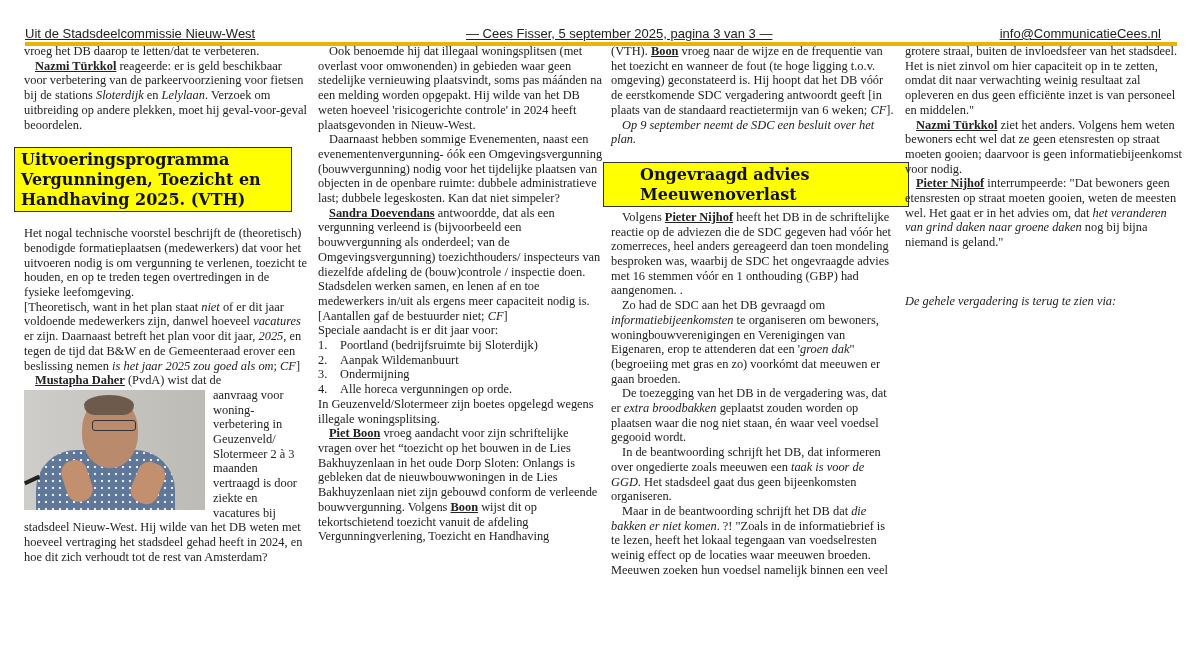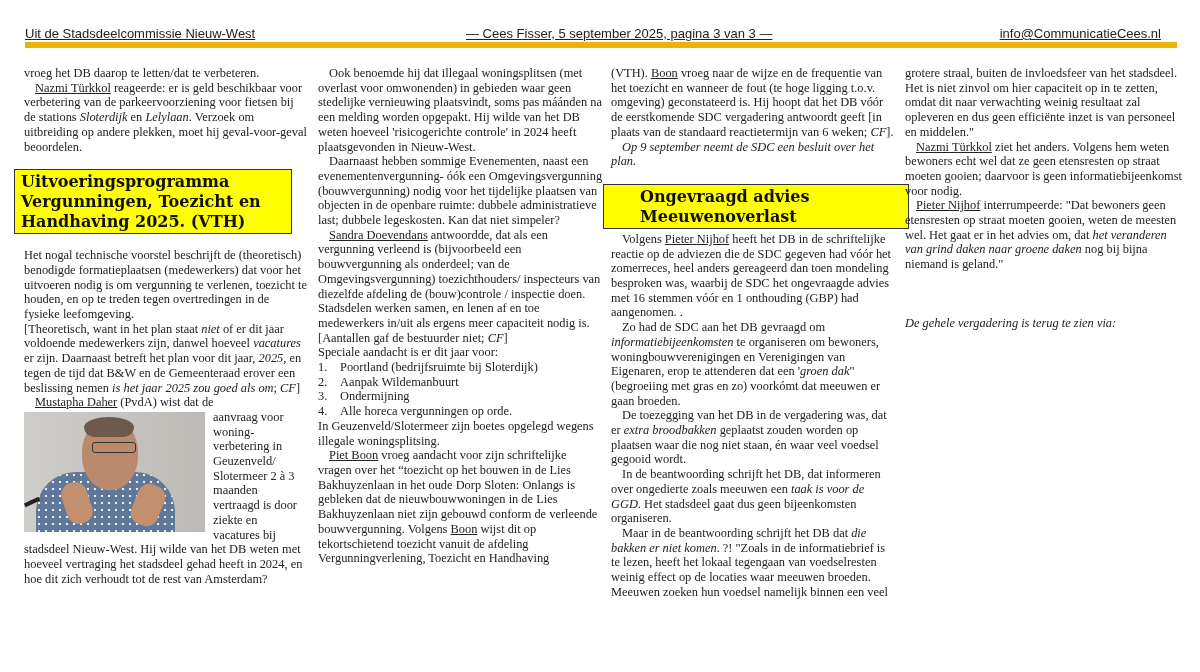--- a/index.html
+++ b/index.html
@@ -1,33 +1,33 @@
 <!DOCTYPE html>
 <html><head>
 <meta charset="utf-8">
 <style>
   html, body { margin: 0; padding: 0; background: #ffffff; }
   body { width: 1200px; height: 672px; position: relative; overflow: hidden;
          font-family: "DejaVu Serif", serif; color: #1a1a1a; }
   .header { position: absolute; left: 25px; top: 26px; width: 1152px; height: 16px;
-            border-bottom: 6px solid #eab308; font-family: "Liberation Sans", sans-serif;
+            border-bottom: 4px solid #eab308; font-family: "Liberation Sans", sans-serif;
             font-size: 13px; color: #222; }
   .header span { position: absolute; top: 0; text-decoration: underline; white-space: nowrap; }
   .h-left { left: 0; }
   .h-center { left: 441px; }
   .h-right { right: 16px; }
-  .col { position: absolute; top: 66px; font-size: 12.4px; line-height: 14.7px;
+  .col { position: absolute; top: 44px; font-size: 12.4px; line-height: 14.7px;
          font-family: "Liberation Serif", serif; color: #222; }
   .col1 { left: 24px; width: 283px; }
   .col2 { left: 318px; width: 285px; }
   .col3 { left: 611px; width: 285px; }
   .col4 { left: 905px; width: 280px; }
   p { margin: 0; }
   .ind { text-indent: 11px; }
-  .name { font-weight: normal; text-decoration: underline; }
+  .name { font-weight: bold; text-decoration: underline; }
   i, .it { font-style: italic; }
   .headline { background: #ffff00; border: 1px solid #333; font-family: "DejaVu Serif", serif;
               font-weight: bold; font-size: 16px; line-height: 20px; padding: 2px 6px 1px 6px;
               color: #111; }
   .hl1 { margin: 15px 0 14px -10px; width: 264px; }
   .hl3 { margin: 15px 0 3px -8px; width: 262px; padding-left: 36px; }
   ol { margin: 0; padding: 0; list-style: none; }
   ol li { display: flex; }
   ol li .num { width: 22px; flex-shrink: 0; }
   .photo-wrap { overflow: hidden; }

